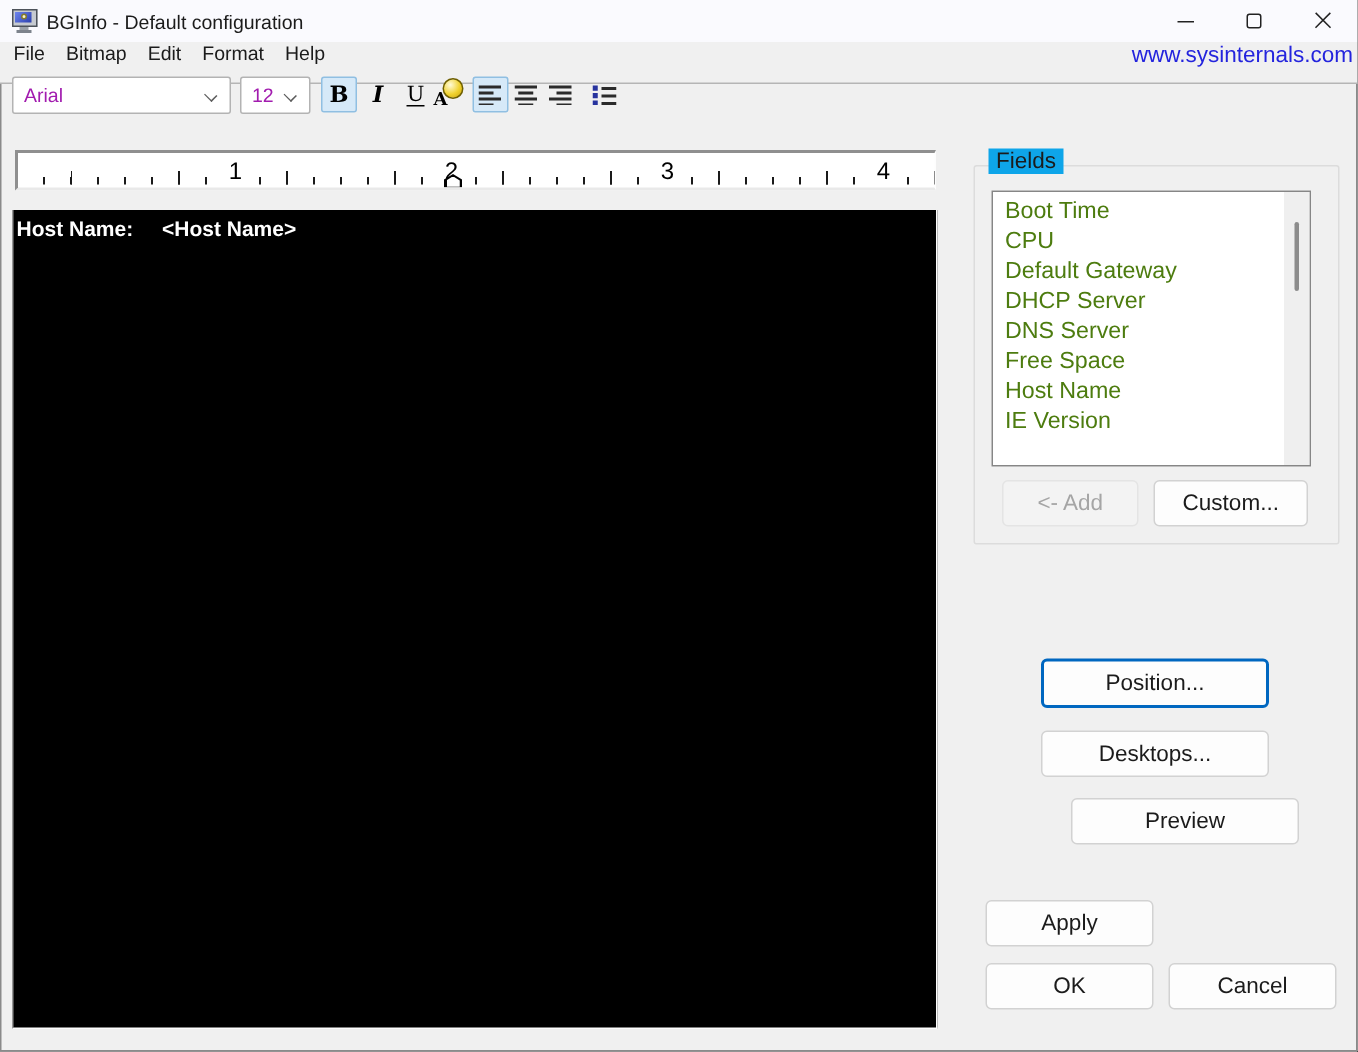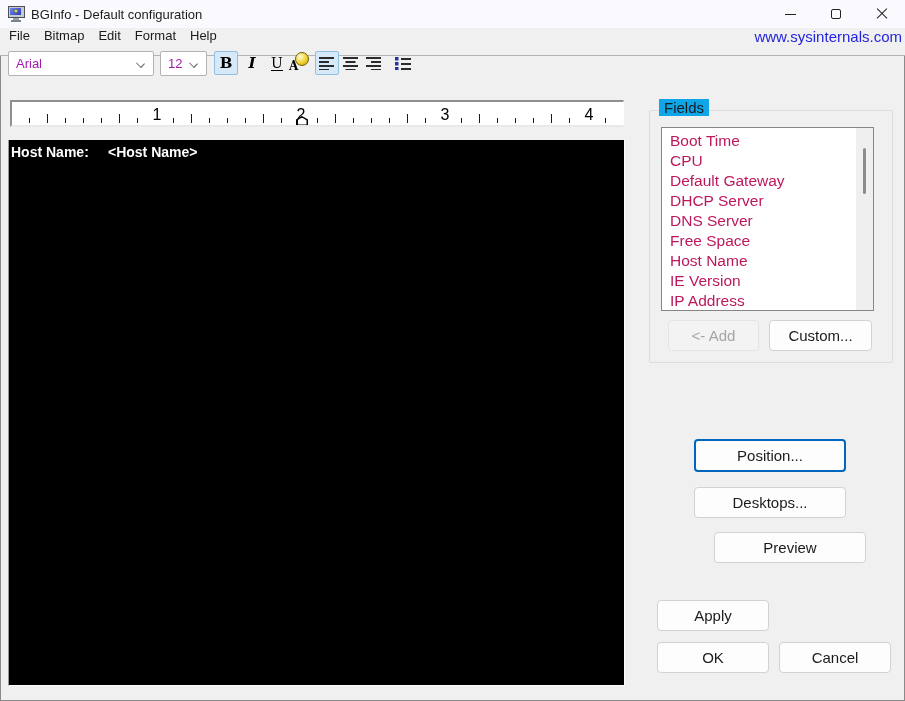--- a/index.html
+++ b/index.html
@@ -64,21 +64,21 @@
   .preview { position:absolute; left:8px; top:140px; width:617px; height:546px; background:#000;
     border-left:1px solid #979797; border-bottom:1px solid #fdfdfd; border-right:1px solid #fdfdfd; }
   .pv-label { position:absolute; left:2px; top:4px; color:#fff; font-weight:bold; font-size:14px; }
   .pv-value { position:absolute; left:99px; top:4px; color:#fff; font-weight:bold; font-size:14px; }
 
   
   .groupbox { position:absolute; left:649px; top:110px; width:244px; height:253px; border:1px solid #dcdcdc; border-radius:2px; }
   .group-label { position:absolute; left:659px; top:99px; font-size:15px; color:#1b1b1b; background:#0ea5e9; padding:0 5px; }
   .listbox { position:absolute; left:661px; top:127px; width:213px; height:184px; background:#fff; border:1px solid #868686; overflow:hidden; }
   .list-inner { position:absolute; left:0; top:3px; right:17px; }
-  .list-item { font-size:15.5px; color:#be185d; line-height:20px; padding-left:8px; white-space:nowrap; }
+  .list-item { font-size:15.5px; color:#4d7c0f; line-height:20px; padding-left:8px; white-space:nowrap; }
   .scroll-track { position:absolute; right:0; top:0; width:17px; height:100%; background:#efefef; }
   .scroll-thumb { position:absolute; right:7px; top:20px; width:3px; height:46px; background:#8c8c8c; border-radius:2px; }
 
   
   .btn { position:absolute; background:#fdfdfd; border:1px solid #d2d2d2; border-radius:4px; font-size:15px; color:#1b1b1b; display:flex; align-items:center; justify-content:center; font-family:"Liberation Sans",sans-serif; }
   .btn-disabled { background:#f3f3f3; border:1px solid #e4e4e4; color:#a5a5a5; }
   .btn-focus { border:2px solid #0067c0; }
   .b-add      { left:668px; top:320px; width:91px;  height:31px; }
   .b-custom   { left:769px; top:320px; width:103px; height:31px; }
   .b-background { left:694px; top:397px; width:152px; height:31px; }
@@ -204,21 +204,20 @@
   <div class="listbox">
     <div class="list-inner">
       <div class="list-item">Boot Time</div>
       <div class="list-item">CPU</div>
       <div class="list-item">Default Gateway</div>
       <div class="list-item">DHCP Server</div>
       <div class="list-item">DNS Server</div>
       <div class="list-item">Free Space</div>
       <div class="list-item">Host Name</div>
       <div class="list-item">IE Version</div>
-      <div class="list-item">IP Address</div>
     </div>
     <div class="scroll-track">
       <div class="scroll-thumb"></div>
     </div>
   </div>
   <button class="btn btn-disabled b-add">&lt;- Add</button>
   <button class="btn b-custom">Custom...</button>
 
   <button class="btn btn-focus b-position">Position...</button>
   <button class="btn b-desktops">Desktops...</button>

